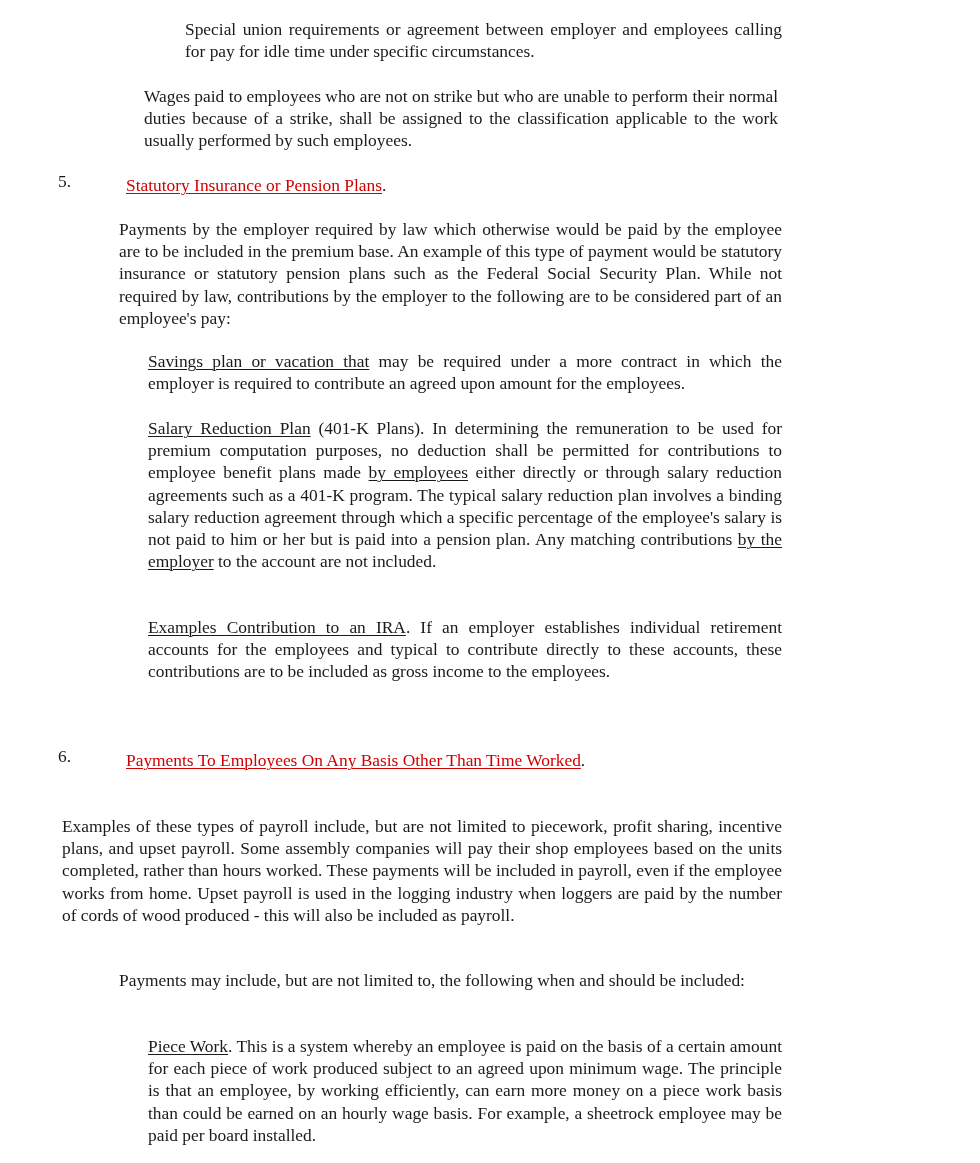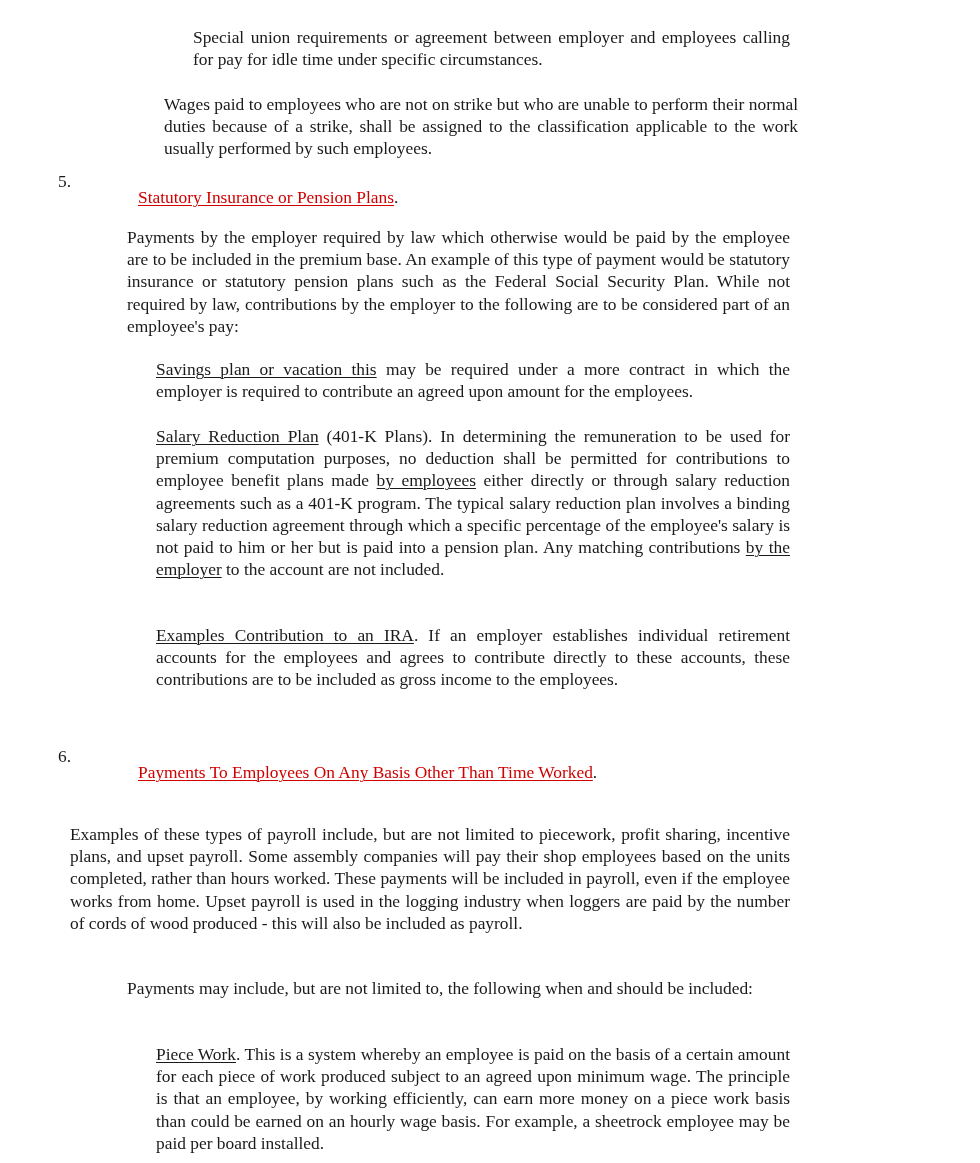--- a/index.html
+++ b/index.html
@@ -7,52 +7,52 @@
       width: 980px;
       height: 1163px;
       position: relative;
       overflow: hidden;
       font-family: "Liberation Serif", "DejaVu Serif", serif;
       font-size: 17.4px;
       color: #1a1a1a;
     }
     .blk {
       position: absolute;
-      margin: 12px;
+      margin: 4px;
       text-align: justify;
       line-height: 22.2px;
     }
     .u { text-decoration: underline; text-underline-offset: 2px; text-decoration-thickness: 1px; }
     .heading-num { position: absolute; margin: 0; line-height: 22px; }
     .heading-title {
-      position: absolute; margin: 16px; line-height: 22px;
+      position: absolute; margin: 4px; line-height: 22px;
       color: #d00000;
     }
     .heading-title .t { text-decoration: underline; text-underline-offset: 2px; text-decoration-thickness: 1px; }
     .heading-title .dot { color: #1a1a1a; }
   </style>
 </head>
 <body>
 
 <p class="blk" style="left:181px; top:14px; width:597px;">Special union requirements or agreement between employer and employees calling for pay for idle time under specific circumstances.</p>
 
-<p class="blk" style="left:152px; top:81px; width:634px;font-family:Liberation Serif, serif;">Wages paid to employees who are not on strike but who are unable to perform their normal duties because of a strike, shall be assigned to the classification applicable to the work usually performed by such employees.</p>
+<p class="blk" style="left:140px; top:81px; width:634px;font-family:Liberation Serif, serif;">Wages paid to employees who are not on strike but who are unable to perform their normal duties because of a strike, shall be assigned to the classification applicable to the work usually performed by such employees.</p>
 
 <div>
   <span class="heading-num" style="left:58px; top:170px;">5.</span>
   <span class="heading-title" style="left:122px; top:170px;"><span class="t">Statutory Insurance or Pension Plans</span><span class="dot">.</span></span>
 </div>
 
 <p class="blk" style="left:115px; top:214px; width:663px;">Payments by the employer required by law which otherwise would be paid by the employee are to be included in the premium base.  An example of this type of payment would be statutory insurance or statutory pension plans such as the Federal Social Security Plan. While not required by law, contributions by the employer to the following are to be considered part of an employee's pay:</p>
 
-<p class="blk" style="left:144px; top:346px; width:634px;"><span class="u">Savings plan or vacation this</span><span> may be required under a more contract in which the employer is required to contribute an agreed upon amount for the employees.</span></p>
+<p class="blk" style="left:144px; top:346px; width:634px;"><span class="u">Savings plan or vacation that</span><span> may be required under a more contract in which the employer is required to contribute an agreed upon amount for the employees.</span></p>
 
 <p class="blk" style="left:144px; top:413px; width:634px;"><span class="u">Salary Reduction Plan</span><span> (401-K Plans).  In determining the remuneration to be used for premium computation purposes, no deduction shall be permitted for contributions to employee benefit plans made </span><span class="u">by  employees</span><span> either directly or through salary reduction agreements such as a 401-K program.  The typical salary reduction plan involves a binding salary reduction agreement through which a specific percentage of the employee's salary is not paid to him or her but is paid into a pension plan.  Any matching contributions </span><span class="u">by the employer</span><span> to the account are not included.</span></p>
 
-<p class="blk" style="left:144px; top:612px; width:634px;"><span class="u">Examples Contribution to an IRA</span><span>.  If an employer establishes individual retirement accounts for the employees and agrees to contribute directly to these accounts, these contributions are to be included as gross income to the employees.</span></p>
+<p class="blk" style="left:144px; top:612px; width:634px;"><span class="u">Examples Contribution to an IRA</span><span>.  If an employer establishes individual retirement accounts for the employees and typical to contribute directly to these accounts, these contributions are to be included as gross income to the employees.</span></p>
 
 <div>
   <span class="heading-num" style="left:58px; top:745px;">6.</span>
   <span class="heading-title" style="left:122px; top:745px;"><span class="t">Payments To Employees On Any Basis Other Than Time Worked</span><span class="dot">.</span></span>
 </div>
 
 <p class="blk" style="left:58px; top:811px; width:720px;">Examples of these types of payroll include, but are not limited to piecework, profit sharing, incentive plans, and upset payroll. Some assembly companies will pay their shop employees based on the units completed, rather than hours worked. These payments will be included in payroll, even if the employee works from home. Upset payroll is used in the logging industry when loggers are paid by the number of cords of wood produced - this will also be included as payroll.</p>
 
 <p class="blk" style="left:115px; top:965px; width:663px;">Payments may include, but are not limited to, the following when and should be included:</p>
 

